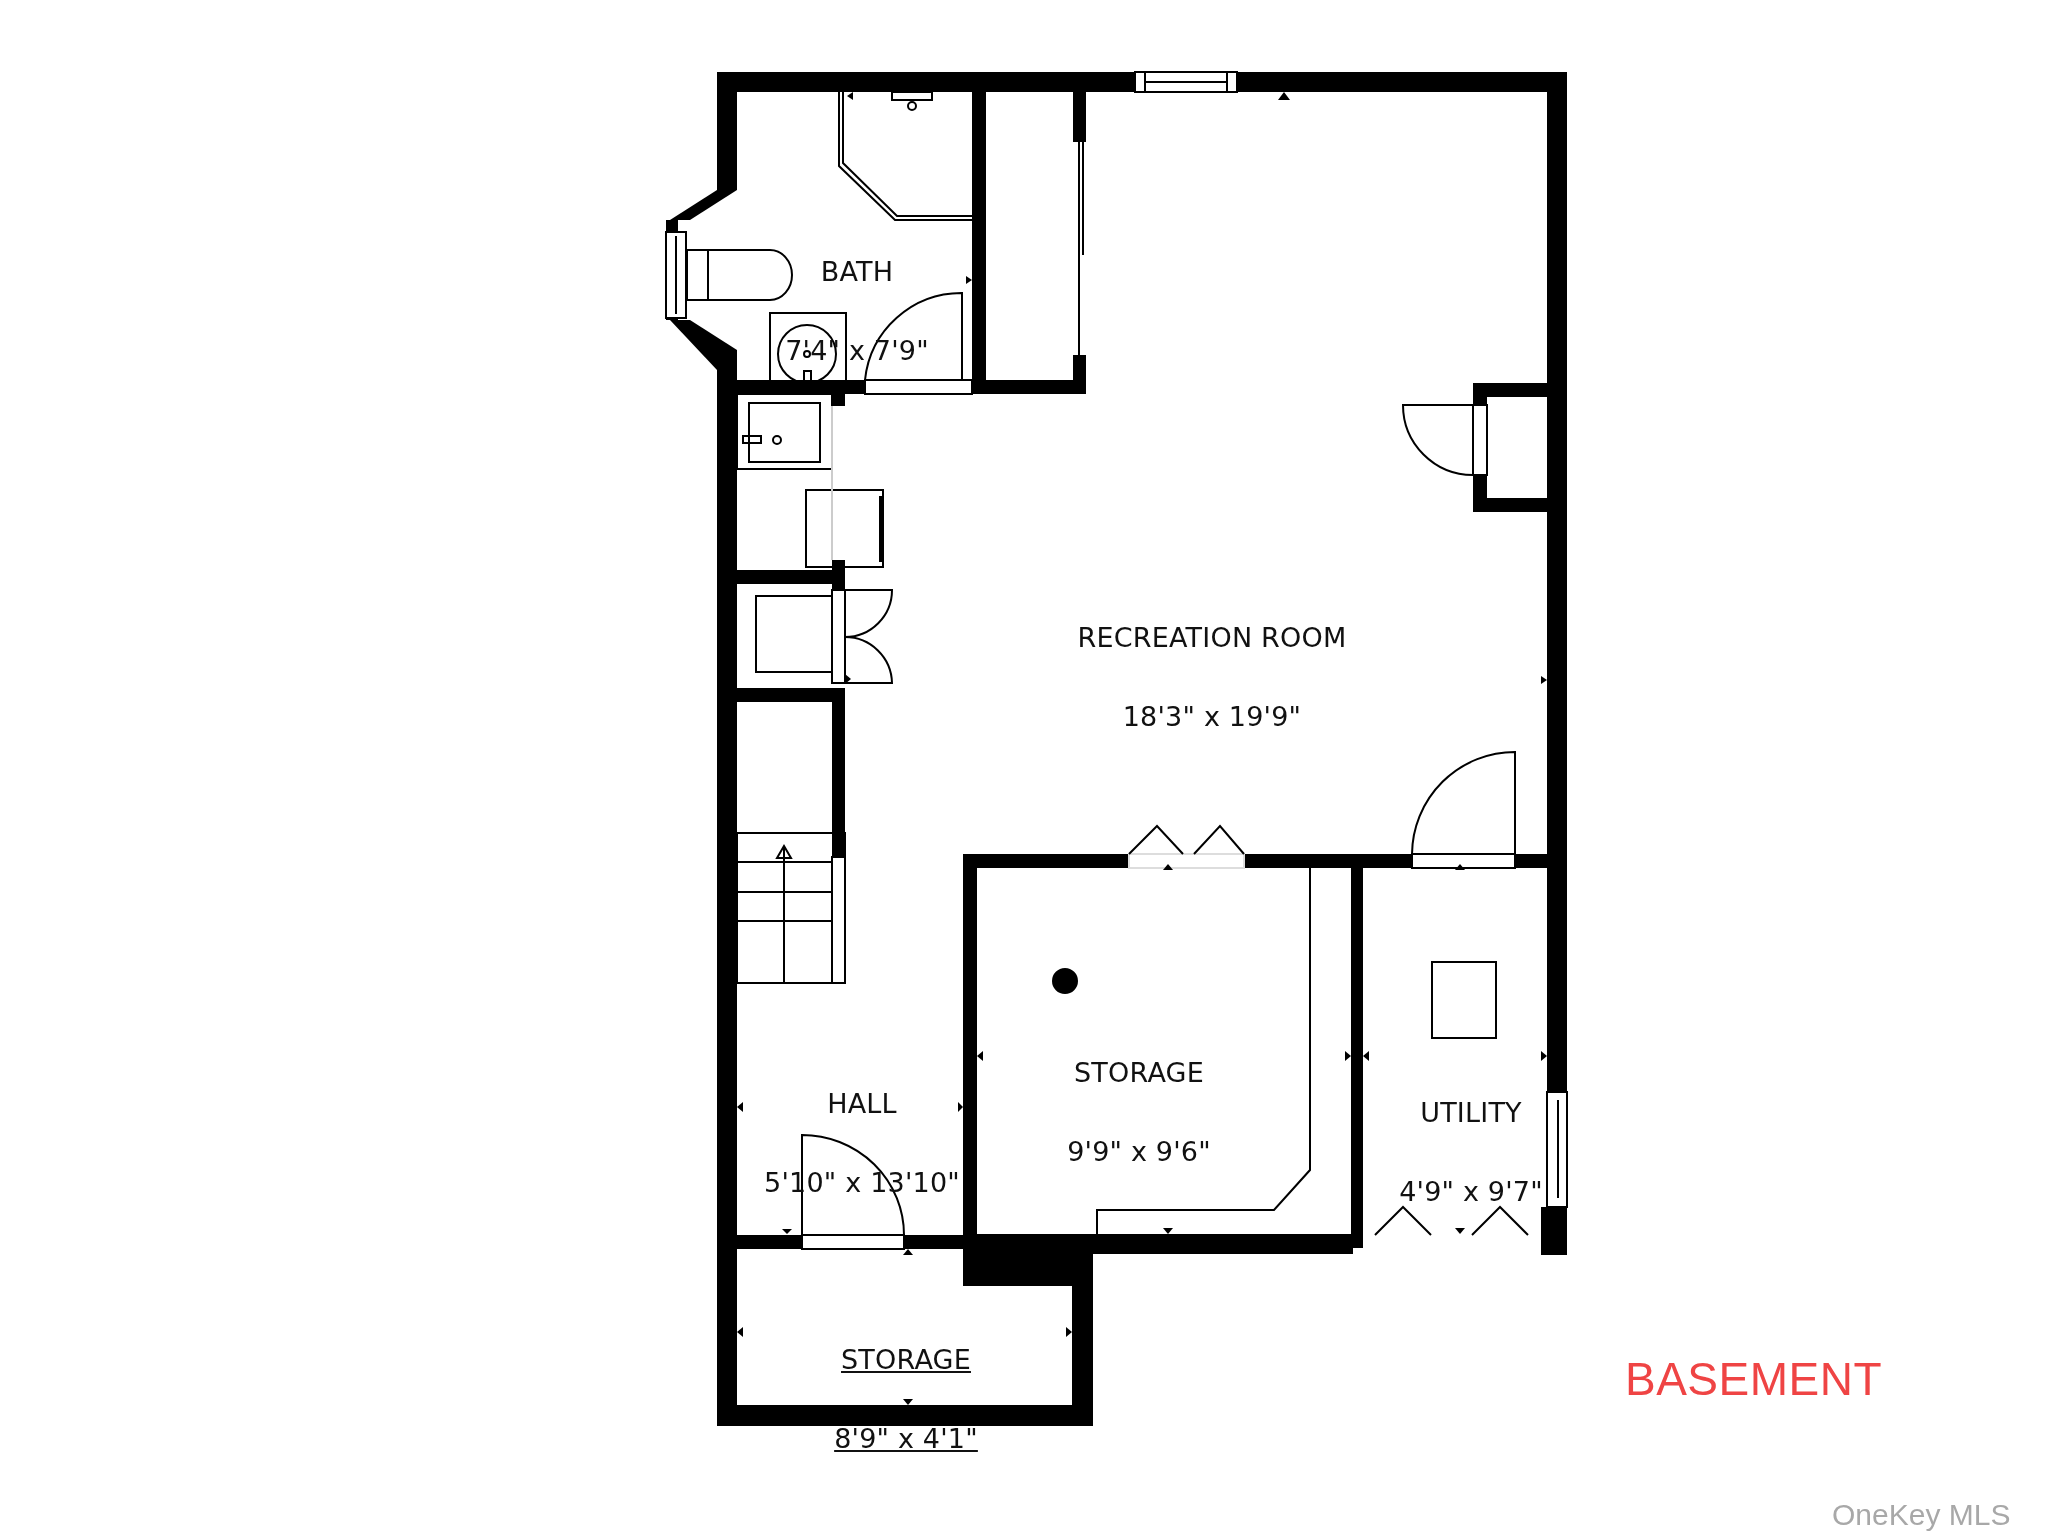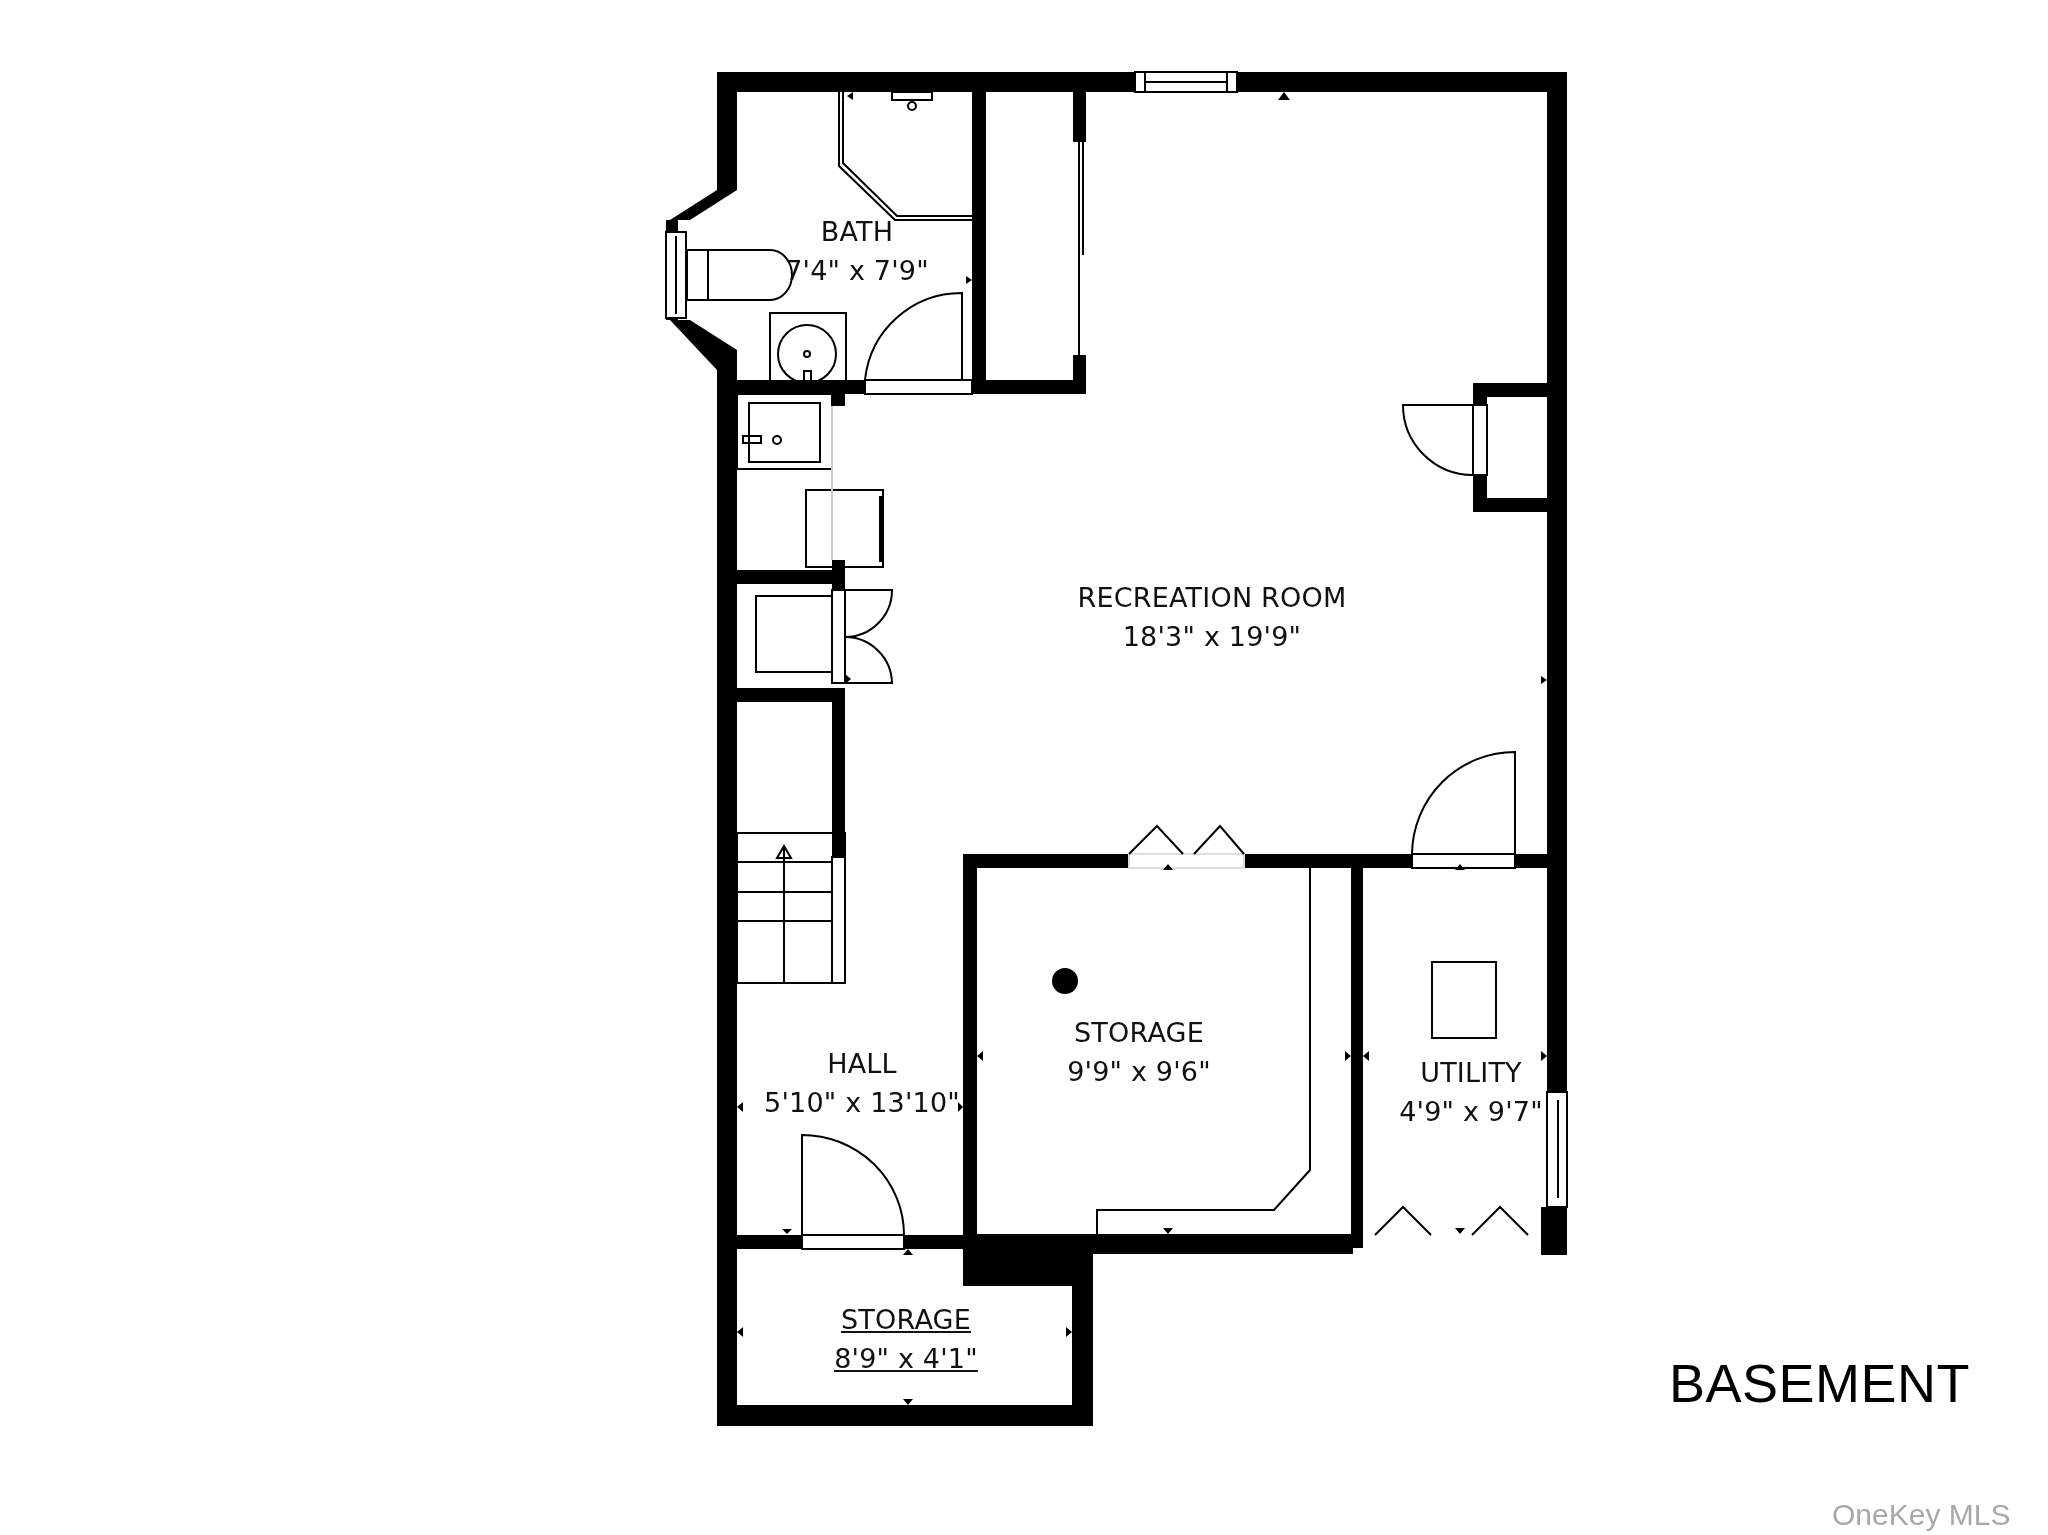--- a/index.html
+++ b/index.html
@@ -9,29 +9,28 @@
       position: absolute;
       font-family: "DejaVu Sans", sans-serif;
       color: #111111;
       text-align: center;
       white-space: nowrap;
       transform: translateX(-50%);
       line-height: 1.45;
       font-size: 27px;
       letter-spacing: 0.2px;
     }
-    .lbl span { display: block; }
+    .lbl span { display: block; margin-top: 40px; }
     .floor-title {
       position: absolute;
       left: 1625px; top: 1352px;
       font-family: "Liberation Sans", sans-serif;
-      font-size: 54px;
-      color: #000000;
+      font-size: 46px;
+      color: #ef4444;
       letter-spacing: 0.5px;
-      margin-left: 44px;
     }
     .watermark {
       position: absolute;
       left: 1832px; top: 1498px;
       font-family: Liberation Sans, sans-serif;
       font-size: 30px;
       color: #a8a8a8;
     }
   </style>
 </head>

